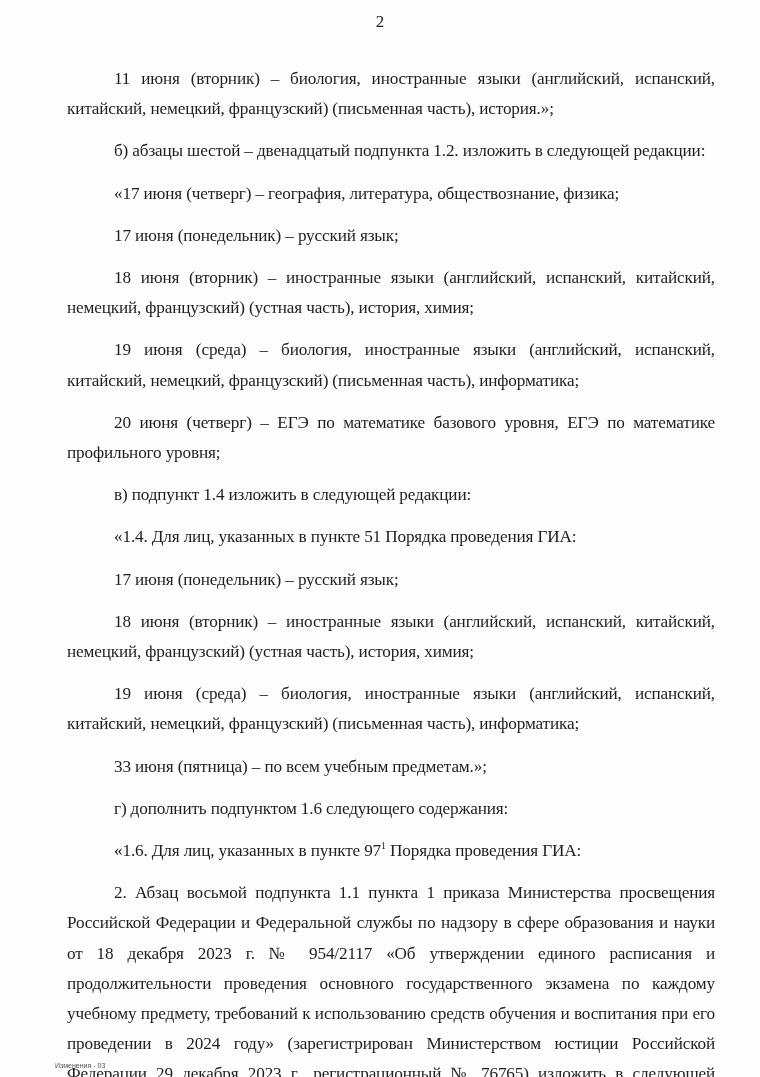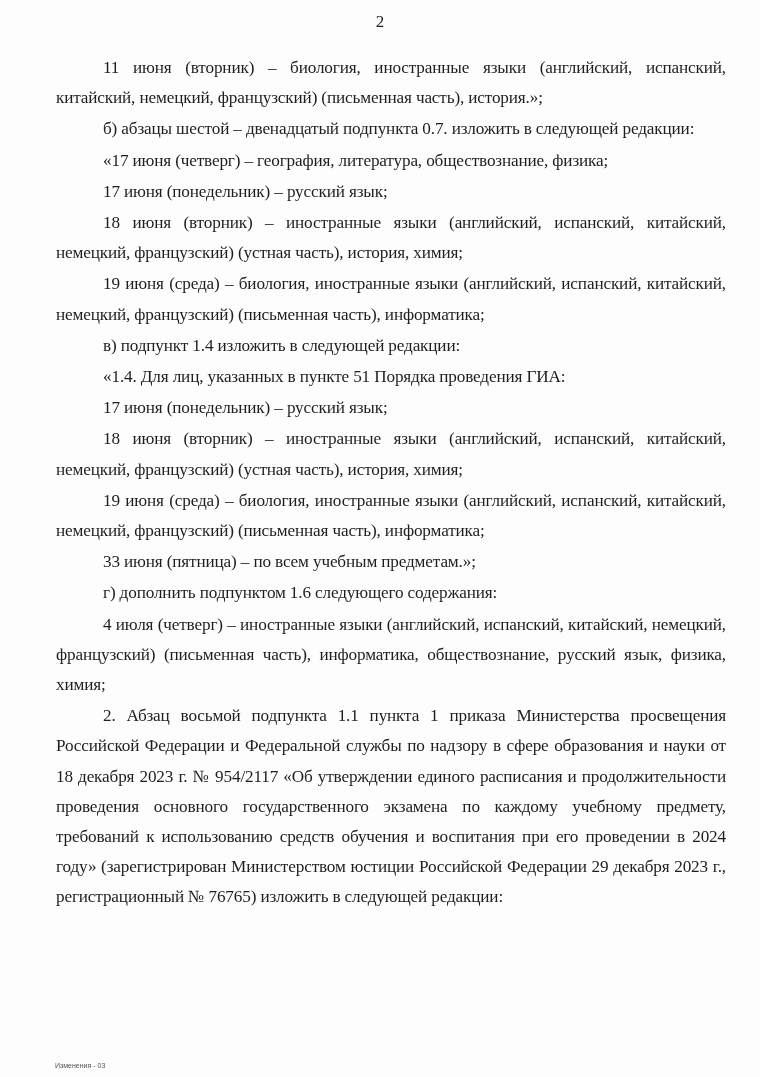--- a/index.html
+++ b/index.html
@@ -12,46 +12,47 @@
   }
   .page-number {
     position: absolute; top: 10px; left: 0; width: 760px; text-align: center;
     font-size: 17px; line-height: 24px;
   }
   .body {
     position: absolute; left: 55px; top: 52px; width: 672px;
     font-size: 17.2px; line-height: 30.2px;
     letter-spacing: -0.15px;
   }
-  .p { margin: 1px; text-align: justify; text-indent: 47px; }
+  .p { margin: 12px; text-align: justify; text-indent: 47px; }
   sup { font-size: 10px; line-height: 0; vertical-align: super; }
   .footer {
     position: absolute; left: 55px; top: 1061px;
     font-family: "Liberation Sans", sans-serif;
     font-size: 7px; color: #555; line-height: 10px;
   }
 </style>
 </head>
 <body>
 
 <div class="page">
   <div class="page-number">2</div>
 
   <div class="body">
     <p class="p">11 июня (вторник) – биология, иностранные языки (английский, испанский, китайский, немецкий, французский) (письменная часть), история.»;</p>
-    <p class="p">б) абзацы шестой – двенадцатый подпункта 0.7. изложить в следующей редакции:</p>
+    <p class="p">б) абзацы шестой – двенадцатый подпункта 1.2. изложить в следующей редакции:</p>
     <p class="p">«17 июня (четверг) – география, литература, обществознание, физика;</p>
     <p class="p">17 июня (понедельник) – русский язык;</p>
     <p class="p">18 июня (вторник) – иностранные языки (английский, испанский, китайский, немецкий, французский) (устная часть), история, химия;</p>
     <p class="p">19 июня (среда) – биология, иностранные языки (английский, испанский, китайский, немецкий, французский) (письменная часть), информатика;</p>
+    <p class="p">20 июня (четверг) – ЕГЭ по математике базового уровня, ЕГЭ по математике профильного уровня;</p>
     <p class="p">в) подпункт 1.4 изложить в следующей редакции:</p>
     <p class="p">«1.4. Для лиц, указанных в пункте 51 Порядка проведения ГИА:</p>
     <p class="p">17 июня (понедельник) – русский язык;</p>
     <p class="p">18 июня (вторник) – иностранные языки (английский, испанский, китайский, немецкий, французский) (устная часть), история, химия;</p>
     <p class="p">19 июня (среда) – биология, иностранные языки (английский, испанский, китайский, немецкий, французский) (письменная часть), информатика;</p>
     <p class="p">33 июня (пятница) – по всем учебным предметам.»;</p>
     <p class="p">г) дополнить подпунктом 1.6 следующего содержания:</p>
-    <p class="p">4 июля (четверг) – иностранные языки (английский, испанский, китайский, немецкий, французский) (письменная часть), информатика, обществознание, русский язык, физика, химия;</p>
+    <p class="p"><span>«1.6. Для лиц, указанных в пункте 97</span><sup>1</sup><span> Порядка проведения ГИА:</span></p>
     <p class="p">2. Абзац восьмой подпункта 1.1 пункта 1 приказа Министерства просвещения Российской Федерации и Федеральной службы по надзору в сфере образования и науки от 18 декабря 2023 г. № 954/2117 «Об утверждении единого расписания и продолжительности проведения основного государственного экзамена по каждому учебному предмету, требований к использованию средств обучения и воспитания при его проведении в 2024 году» (зарегистрирован Министерством юстиции Российской Федерации 29 декабря 2023 г., регистрационный № 76765) изложить в следующей редакции:</p>
   </div>
 
   <div class="footer">Изменения - 03</div>
 </div>
 
 </body></html>

